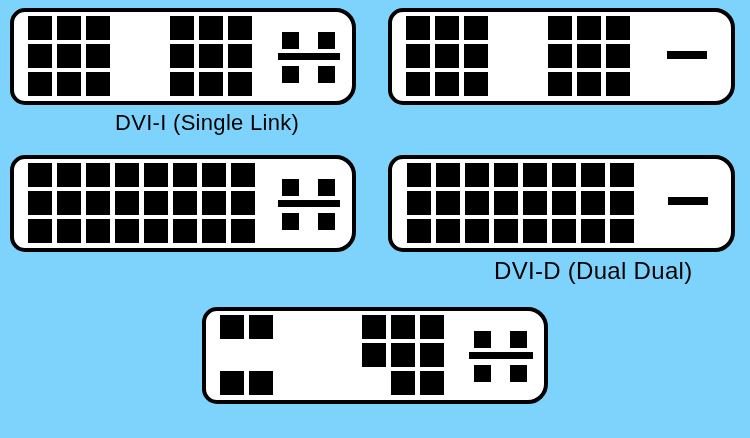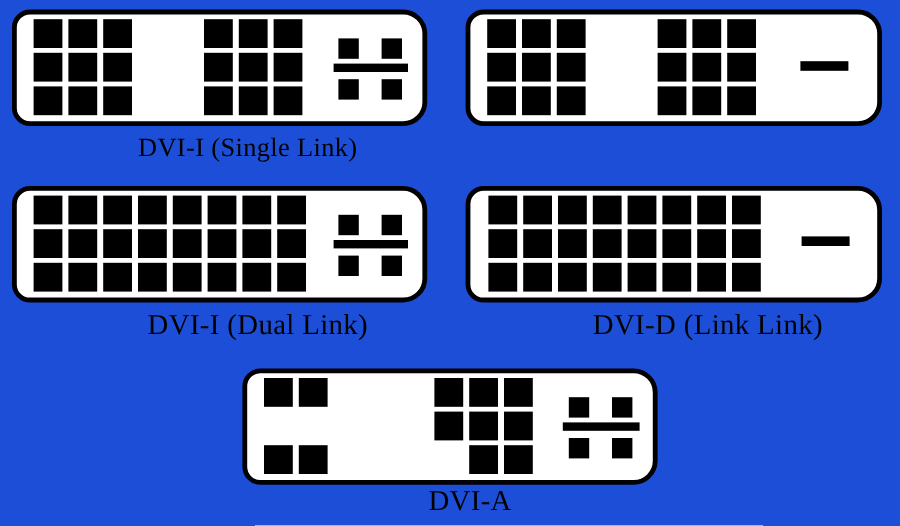--- a/index.html
+++ b/index.html
@@ -4,23 +4,23 @@
 <style>
   html, body {
     margin: 0;
     padding: 0;
     background: #ffffff;
   }
   .stage {
     position: relative;
     width: 750px;
     height: 438px;
-    background: #1d4ed8;
+    background: #7dd3fc;
     overflow: hidden;
-    font-family: Liberation Serif, serif;
+    font-family: Liberation Sans, sans-serif;
   }
   .connector { position: absolute; inset: 0; }
   .body {
     position: absolute;
     box-sizing: border-box;
     background: #ffffff;
     border: 4px solid #000000;
     border-radius: 15px 20px 20px 15px;
   }
   .pin {
@@ -120,21 +120,20 @@
         <div class="pin" style="left: 130px; top: 60px; width: 24px; height: 24px; background: rgb(0, 0, 0);"></div>
         <div class="pin" style="left: 159px; top: 60px; width: 24px; height: 24px; background: rgb(0, 0, 0);"></div>
         <div class="pin" style="left: 188px; top: 60px; width: 24px; height: 24px; background: rgb(0, 0, 0);"></div>
         <div class="pin" style="left: 217px; top: 60px; width: 24px; height: 24px; background: rgb(0, 0, 0);"></div>
         <div class="pin" style="left: 268px; top: 20px; width: 17px; height: 17px; background: rgb(0, 0, 0);"></div>
         <div class="pin" style="left: 304px; top: 20px; width: 17px; height: 17px; background: rgb(0, 0, 0);"></div>
         <div class="pin" style="left: 264px; top: 41px; width: 62px; height: 7px; background: rgb(0, 0, 0);"></div>
         <div class="pin" style="left: 268px; top: 54px; width: 17px; height: 17px; background: rgb(0, 0, 0);"></div>
         <div class="pin" style="left: 304px; top: 54px; width: 17px; height: 17px; background: rgb(0, 0, 0);"></div>
       </div>
-    <div class="label size-l" style="left: 123px; top: 258px;">DVI-I (Dual Link)</div>
   </div>
 
   <div class="connector">
     <div class="body" style="left: 388px; top: 155px; width: 347px; height: 97px;">
         <div class="pin" style="left: 15px; top: 4px; width: 24px; height: 24px; background: rgb(0, 0, 0);"></div>
         <div class="pin" style="left: 44px; top: 4px; width: 24px; height: 24px; background: rgb(0, 0, 0);"></div>
         <div class="pin" style="left: 73px; top: 4px; width: 24px; height: 24px; background: rgb(0, 0, 0);"></div>
         <div class="pin" style="left: 102px; top: 4px; width: 24px; height: 24px; background: rgb(0, 0, 0);"></div>
         <div class="pin" style="left: 131px; top: 4px; width: 24px; height: 24px; background: rgb(0, 0, 0);"></div>
         <div class="pin" style="left: 160px; top: 4px; width: 24px; height: 24px; background: rgb(0, 0, 0);"></div>
@@ -151,21 +150,21 @@
         <div class="pin" style="left: 15px; top: 60px; width: 24px; height: 24px; background: rgb(0, 0, 0);"></div>
         <div class="pin" style="left: 44px; top: 60px; width: 24px; height: 24px; background: rgb(0, 0, 0);"></div>
         <div class="pin" style="left: 73px; top: 60px; width: 24px; height: 24px; background: rgb(0, 0, 0);"></div>
         <div class="pin" style="left: 102px; top: 60px; width: 24px; height: 24px; background: rgb(0, 0, 0);"></div>
         <div class="pin" style="left: 131px; top: 60px; width: 24px; height: 24px; background: rgb(0, 0, 0);"></div>
         <div class="pin" style="left: 160px; top: 60px; width: 24px; height: 24px; background: rgb(0, 0, 0);"></div>
         <div class="pin" style="left: 189px; top: 60px; width: 24px; height: 24px; background: rgb(0, 0, 0);"></div>
         <div class="pin" style="left: 218px; top: 60px; width: 24px; height: 24px; background: rgb(0, 0, 0);"></div>
         <div class="pin" style="left: 276px; top: 38px; width: 40px; height: 8px; background: rgb(0, 0, 0);"></div>
       </div>
-    <div class="label size-l" style="left: 494px; top: 258px;">DVI-D (Link Link)</div>
+    <div class="label size-l" style="left: 494px; top: 258px;">DVI-D (Dual Dual)</div>
   </div>
 
   <div class="connector">
     <div class="body" style="left: 202px; top: 307px; width: 346px; height: 97px;">
         <div class="pin" style="left: 14px; top: 4px; width: 24px; height: 24px; background: rgb(0, 0, 0);"></div>
         <div class="pin" style="left: 43px; top: 4px; width: 24px; height: 24px; background: rgb(0, 0, 0);"></div>
         <div class="pin" style="left: 14px; top: 60px; width: 24px; height: 24px; background: rgb(0, 0, 0);"></div>
         <div class="pin" style="left: 43px; top: 60px; width: 24px; height: 24px; background: rgb(0, 0, 0);"></div>
         <div class="pin" style="left: 156px; top: 4px; width: 24px; height: 24px; background: rgb(0, 0, 0);"></div>
         <div class="pin" style="left: 185px; top: 4px; width: 24px; height: 24px; background: rgb(0, 0, 0);"></div>
@@ -174,16 +173,15 @@
         <div class="pin" style="left: 185px; top: 32px; width: 24px; height: 24px; background: rgb(0, 0, 0);"></div>
         <div class="pin" style="left: 214px; top: 32px; width: 24px; height: 24px; background: rgb(0, 0, 0);"></div>
         <div class="pin" style="left: 185px; top: 60px; width: 24px; height: 24px; background: rgb(0, 0, 0);"></div>
         <div class="pin" style="left: 214px; top: 60px; width: 24px; height: 24px; background: rgb(0, 0, 0);"></div>
         <div class="pin" style="left: 268px; top: 20px; width: 17px; height: 17px; background: rgb(0, 0, 0);"></div>
         <div class="pin" style="left: 304px; top: 20px; width: 17px; height: 17px; background: rgb(0, 0, 0);"></div>
         <div class="pin" style="left: 263px; top: 41px; width: 64px; height: 7px; background: rgb(0, 0, 0);"></div>
         <div class="pin" style="left: 268px; top: 54px; width: 17px; height: 17px; background: rgb(0, 0, 0);"></div>
         <div class="pin" style="left: 304px; top: 54px; width: 17px; height: 17px; background: rgb(0, 0, 0);"></div>
       </div>
-    <div class="label size-l" style="left: 357px; top: 405px;">DVI-A</div>
   </div>
 
 </div>
 
 </body></html>

